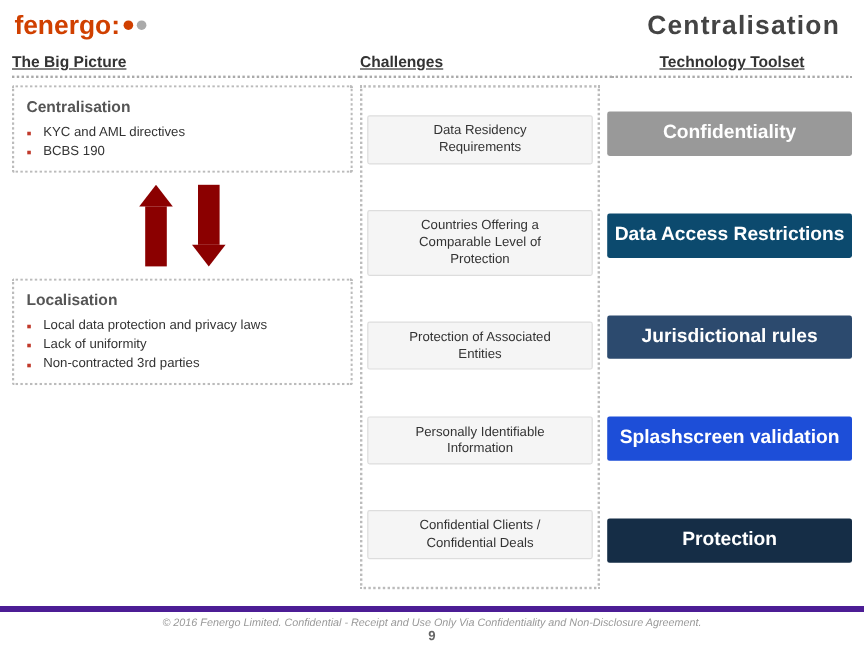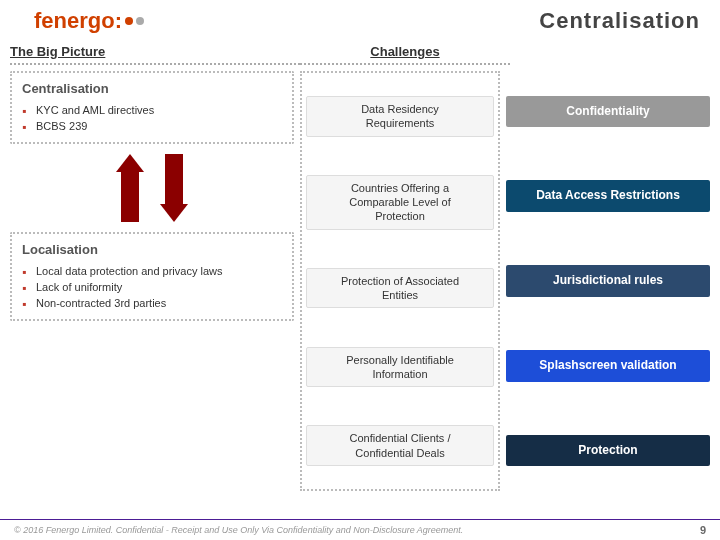--- a/index.html
+++ b/index.html
@@ -11,21 +11,21 @@
       overflow: hidden;
       position: relative;
     }
 
     
     .header {
       display: flex;
       align-items: center;
       justify-content: space-between;
       background: #fff;
-      padding: 8px 20px 6px 34px;
+      padding: 8px 20px 6px 12px;
       border-bottom: none;
     }
     .logo {
       display: flex;
       align-items: center;
     }
     .logo-text {
       font-size: 22px;
       font-weight: bold;
       color: #d04000;
@@ -60,21 +60,21 @@
     }
     .col-header {
       font-size: 13px;
       font-weight: bold;
       color: #333;
       border-bottom: 2px dotted #aaa;
       padding-bottom: 4px;
       text-decoration: underline;
     }
     .col-header-left { width: 290px; }
-    .col-header-mid { width: 210px; text-align: center; }
+    .col-header-mid { width: 210px; }
     .col-header-right { flex: 1; text-align: center; }
 
     
     .main-content {
       display: flex;
       padding: 6px 10px 4px 10px;
       gap: 6px;
       height: 430px;
     }
 
@@ -143,21 +143,21 @@
       display: flex;
       flex-direction: column;
       justify-content: space-around;
       gap: 4px;
     }
 
     .tech-box {
       border-radius: 2px;
       text-align: center;
       padding: 8px 6px;
-      font-size: 12px;
+      font-size: 16px;
       font-weight: bold;
       color: #fff;
       line-height: 1.3;
     }
     .tech-box-gray { background: #999; }
     .tech-box-blue { background: #5b7fa6; }
     .tech-box-darkblue { background: #0c4a6e; }
     .tech-box-darkest { background: #2c4a6e; }
     .tech-box-navy { background: #1d4ed8; }
     .tech-box-darknavy { background: #152d46; }
@@ -165,21 +165,22 @@
     
     .footer {
       position: absolute;
       bottom: 0;
       left: 0;
       right: 0;
       padding: 4px 14px;
       display: flex;
       justify-content: space-between;
       align-items: center;
-      border-top: 1px solid #4c1d95;
+      border-top: 5px solid #4c1d95;
+      flex-direction: column;
     }
     .footer-text {
       font-size: 9px;
       color: #999;
       font-style: italic;
     }
     .footer-page {
       font-size: 11px;
       color: #666;
       font-weight: bold;
@@ -195,31 +196,32 @@
       <span class="logo-dot"></span>
       <span class="logo-dot" style="background:#aaa;"></span>
     </span>
   </div>
   <div class="page-title-header">Centralisation</div>
 </div>
 
 <div class="col-headers">
   <div class="col-header col-header-left">The Big Picture</div>
   <div class="col-header col-header-mid">Challenges</div>
+  <div class="col-header col-header-right">Technology Toolset</div>
 </div>
 
 <div class="main-content">
 
   <div class="left-col">
 
     <div class="section-box">
       <div class="section-title">Centralisation</div>
       <div>
         <div class="bullet-item">KYC and AML directives</div>
-        <div class="bullet-item">BCBS 239</div>
+        <div class="bullet-item">BCBS 190</div>
       </div>
     </div>
 
     <div style="display:flex; justify-content:center; gap:16px; padding:4px 0;">
       <div style="display:flex; flex-direction:column; align-items:center;">
         <div style="width:0;height:0;border-left:14px solid transparent;border-right:14px solid transparent;border-bottom:18px solid #8B0000;"></div>
         <div style="width:18px;height:50px;background:#8B0000;"></div>
       </div>
       <div style="display:flex; flex-direction:column; align-items:center;">
         <div style="width:18px;height:50px;background:#8B0000;"></div>

